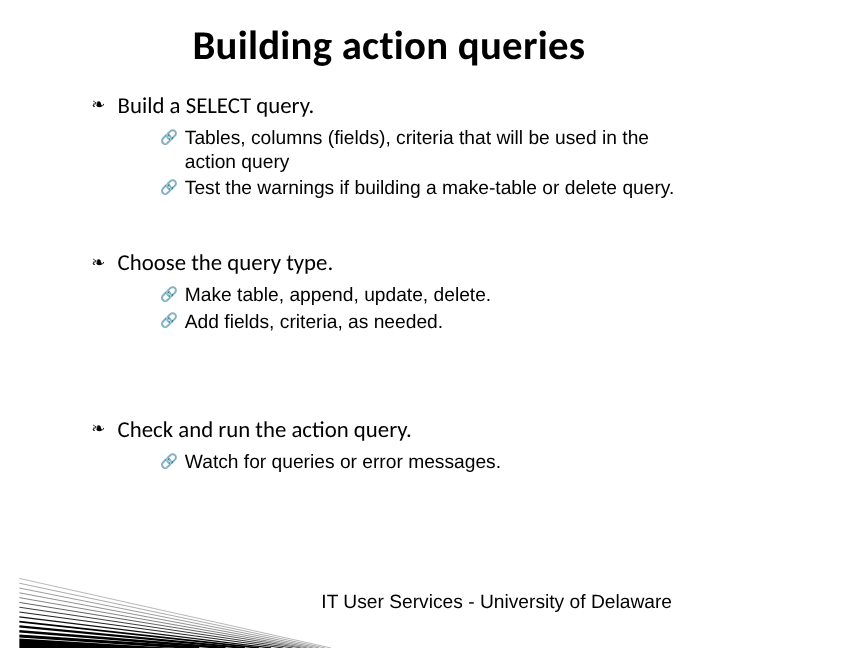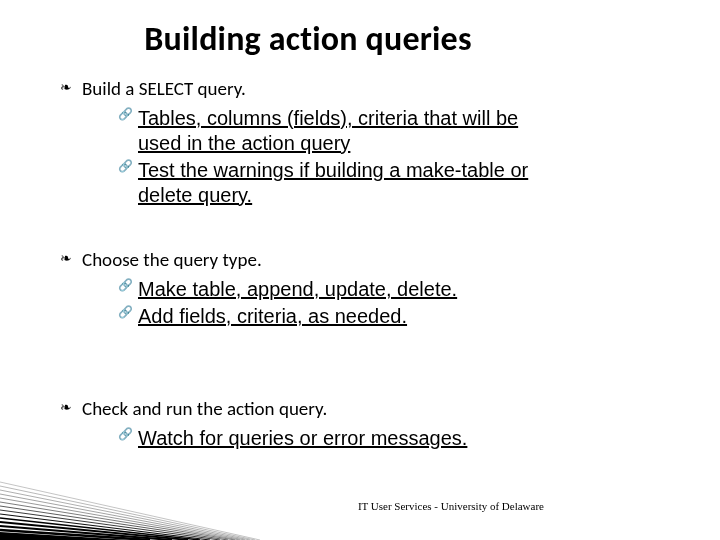--- a/index.html
+++ b/index.html
@@ -1,29 +1,29 @@
 <!DOCTYPE html>
 <html><head>
 <meta charset="utf-8">
 <style>
   * { margin: 0; padding: 0; box-sizing: border-box; }
   html, body { width: 720px; height: 540px; background: #fff; font-family: "Calibri", "Segoe UI", Arial, sans-serif; color: #000; overflow: hidden; }
-  .slide { position: relative; width: 604px; height: 540px; padding: 18px 48px 0 60px; }
+  .slide { position: relative; width: 604px; height: 540px; padding: 18px 48px 0 60px; margin-left: 16px; }
   .title { font-size: 34px; font-weight: 700; text-align: center; margin-bottom: 18px; letter-spacing: 0.2px; }
   .bullets { list-style: none; }
   .bullets > li { position: relative; padding-left: 22px; font-size: 19px; margin-bottom: 4px; }
   .bullets > li::before { content: "\2767"; position: absolute; left: 0; top: 2px; font-size: 14px; color: #000; }
   .bullets > li .lead { display: inline; }
   .bullets > li .lead .ul { }
   .sub { list-style: none; margin: 6px 0 0 36px; }
-  .sub li { position: relative; padding-left: 20px; font-size: 20px; line-height: 1.25; margin-bottom: 2px; font-family: Arial, "Helvetica Neue", sans-serif; text-decoration: underline; }
+  .sub li { position: relative; padding-left: 20px; font-size: 16px; line-height: 1.25; margin-bottom: 2px; font-family: Arial, "Helvetica Neue", sans-serif; }
   .sub li::before { content: "\1F517"; position: absolute; left: 0; top: 1px; font-size: 12px; color: #000; }
   .gap-lg { height: 36px; }
   .gap-md { height: 28px; }
-  .footer { position: absolute; right: 60px; bottom: 28px; font-size: 11px; font-family: Liberation Serif, serif; color: #000; }
+  .footer { position: absolute; right: 60px; bottom: 28px; font-size: 16px; font-family: Liberation Sans, sans-serif; color: #000; }
   .corner { position: absolute; left: 0; bottom: 0; width: 260px; height: 64px; pointer-events: none; }
 </style>
 </head>
 <body>
 
 <div class="slide">
   <h1 class="title">Building action queries</h1>
 
   <ul class="bullets">
 

